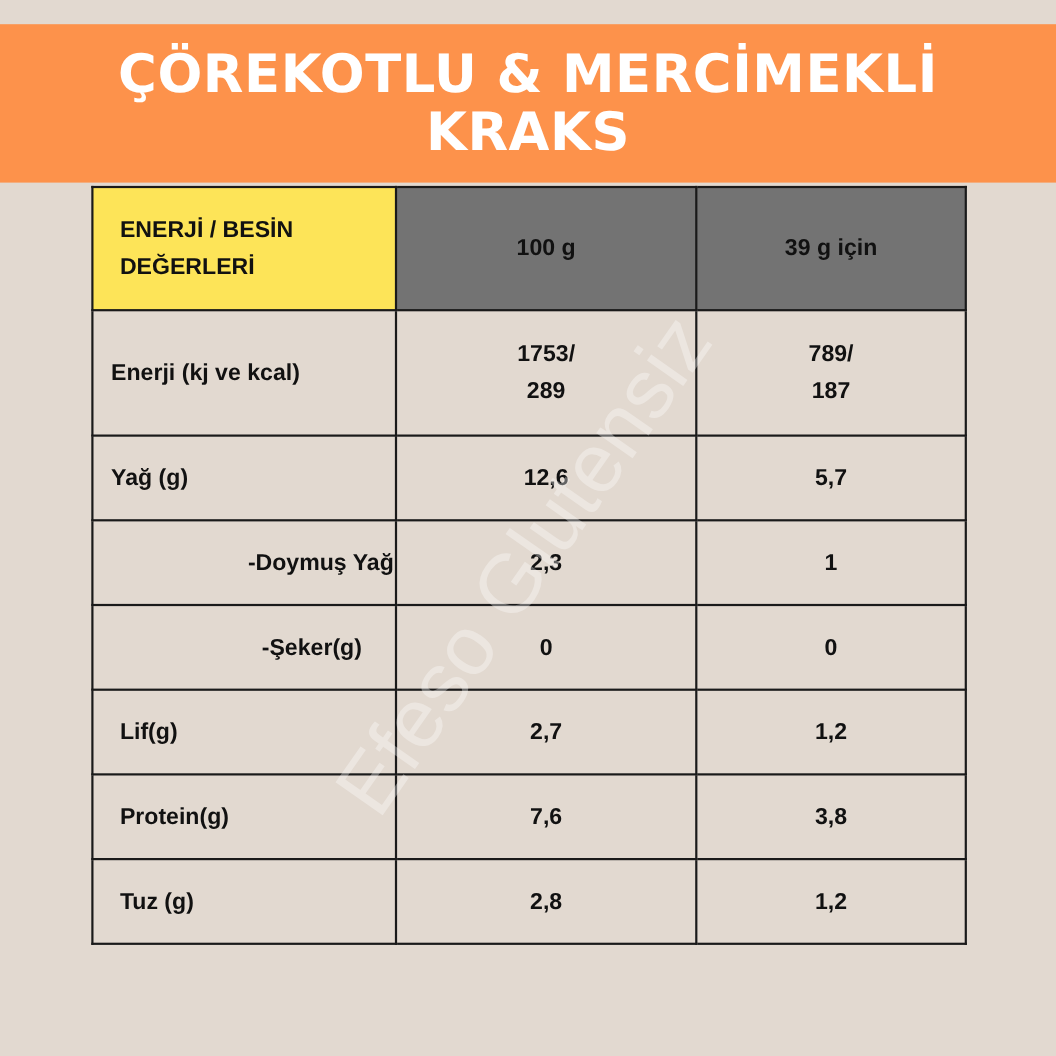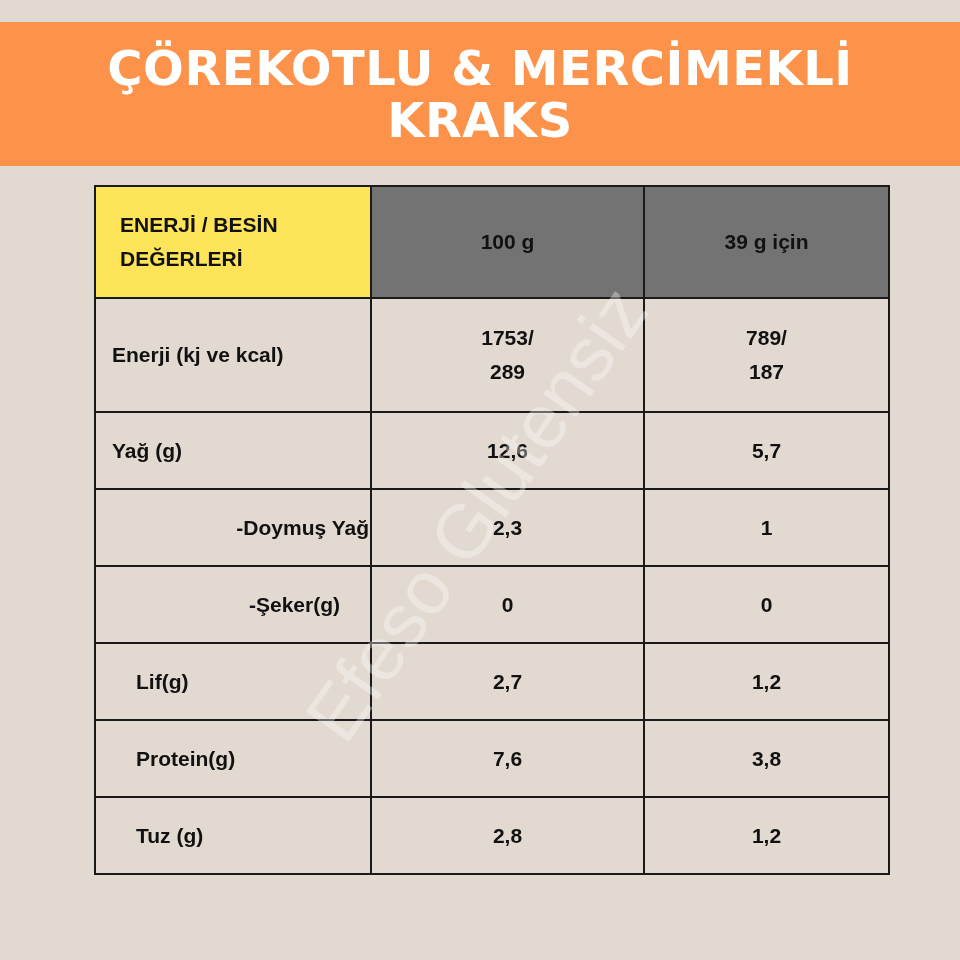--- a/index.html
+++ b/index.html
@@ -1,30 +1,30 @@
 <!DOCTYPE html>
 <html><head>
 <meta charset="utf-8">
 <style>
   html, body { margin:0; padding:0; }
   body { width:960px; height:960px; background:#e2d9d0; position:relative; overflow:hidden; font-family:"Liberation Sans", sans-serif; }
   .banner { position:absolute; left:0; top:22px; width:960px; height:144px; background:#fd924b; display:flex; flex-direction:column; align-items:center; justify-content:center; }
   .banner span { color:#ffffff; font-family:"DejaVu Sans", sans-serif; font-weight:bold; font-size:48px; line-height:52px; letter-spacing:0.5px; }
-  table { position:absolute; left:83px; top:185px; width:794px; border-collapse:collapse; table-layout:fixed;margin-left:11px; }
+  table { position:absolute; left:83px; top:169px; width:794px; border-collapse:collapse; table-layout:fixed; }
   td { border:2px solid #1a1a1a; font-weight:bold; font-size:21px; color:#111; }
   col.c1 { width:276px; } col.c2 { width:273px; } col.c3 { width:245px; }
   tr.head td { height:108px; background:#737373; text-align:center; }
   tr.head td.first { background:#fde458; text-align:left; padding-left:24px; line-height:34px; }
   tr.energy td { height:110px; }
   tr.row td { height:73px; }
   td.val { text-align:center; line-height:34px; }
   td.lbl { padding-left:16px; }
   td.lbl.sub1 { text-align:right; padding-right:1px; }
   td.lbl.sub2 { text-align:right; padding-right:30px; }
-  td.lbl.ind { padding-left:40px; }
+  td.lbl.ind { padding-left:24px; }
   .wm { position:absolute; left:210px; top:470px; transform:rotate(-55deg); transform-origin:center; font-size:76px; color:rgba(255,255,255,0.35); font-family:"Liberation Sans", sans-serif; white-space:nowrap; pointer-events:none; }
 </style>
 </head>
 <body>
 
 <div class="banner">
   <span>ÇÖREKOTLU &amp; MERCİMEKLİ</span>
   <span>KRAKS</span>
 </div>
 

